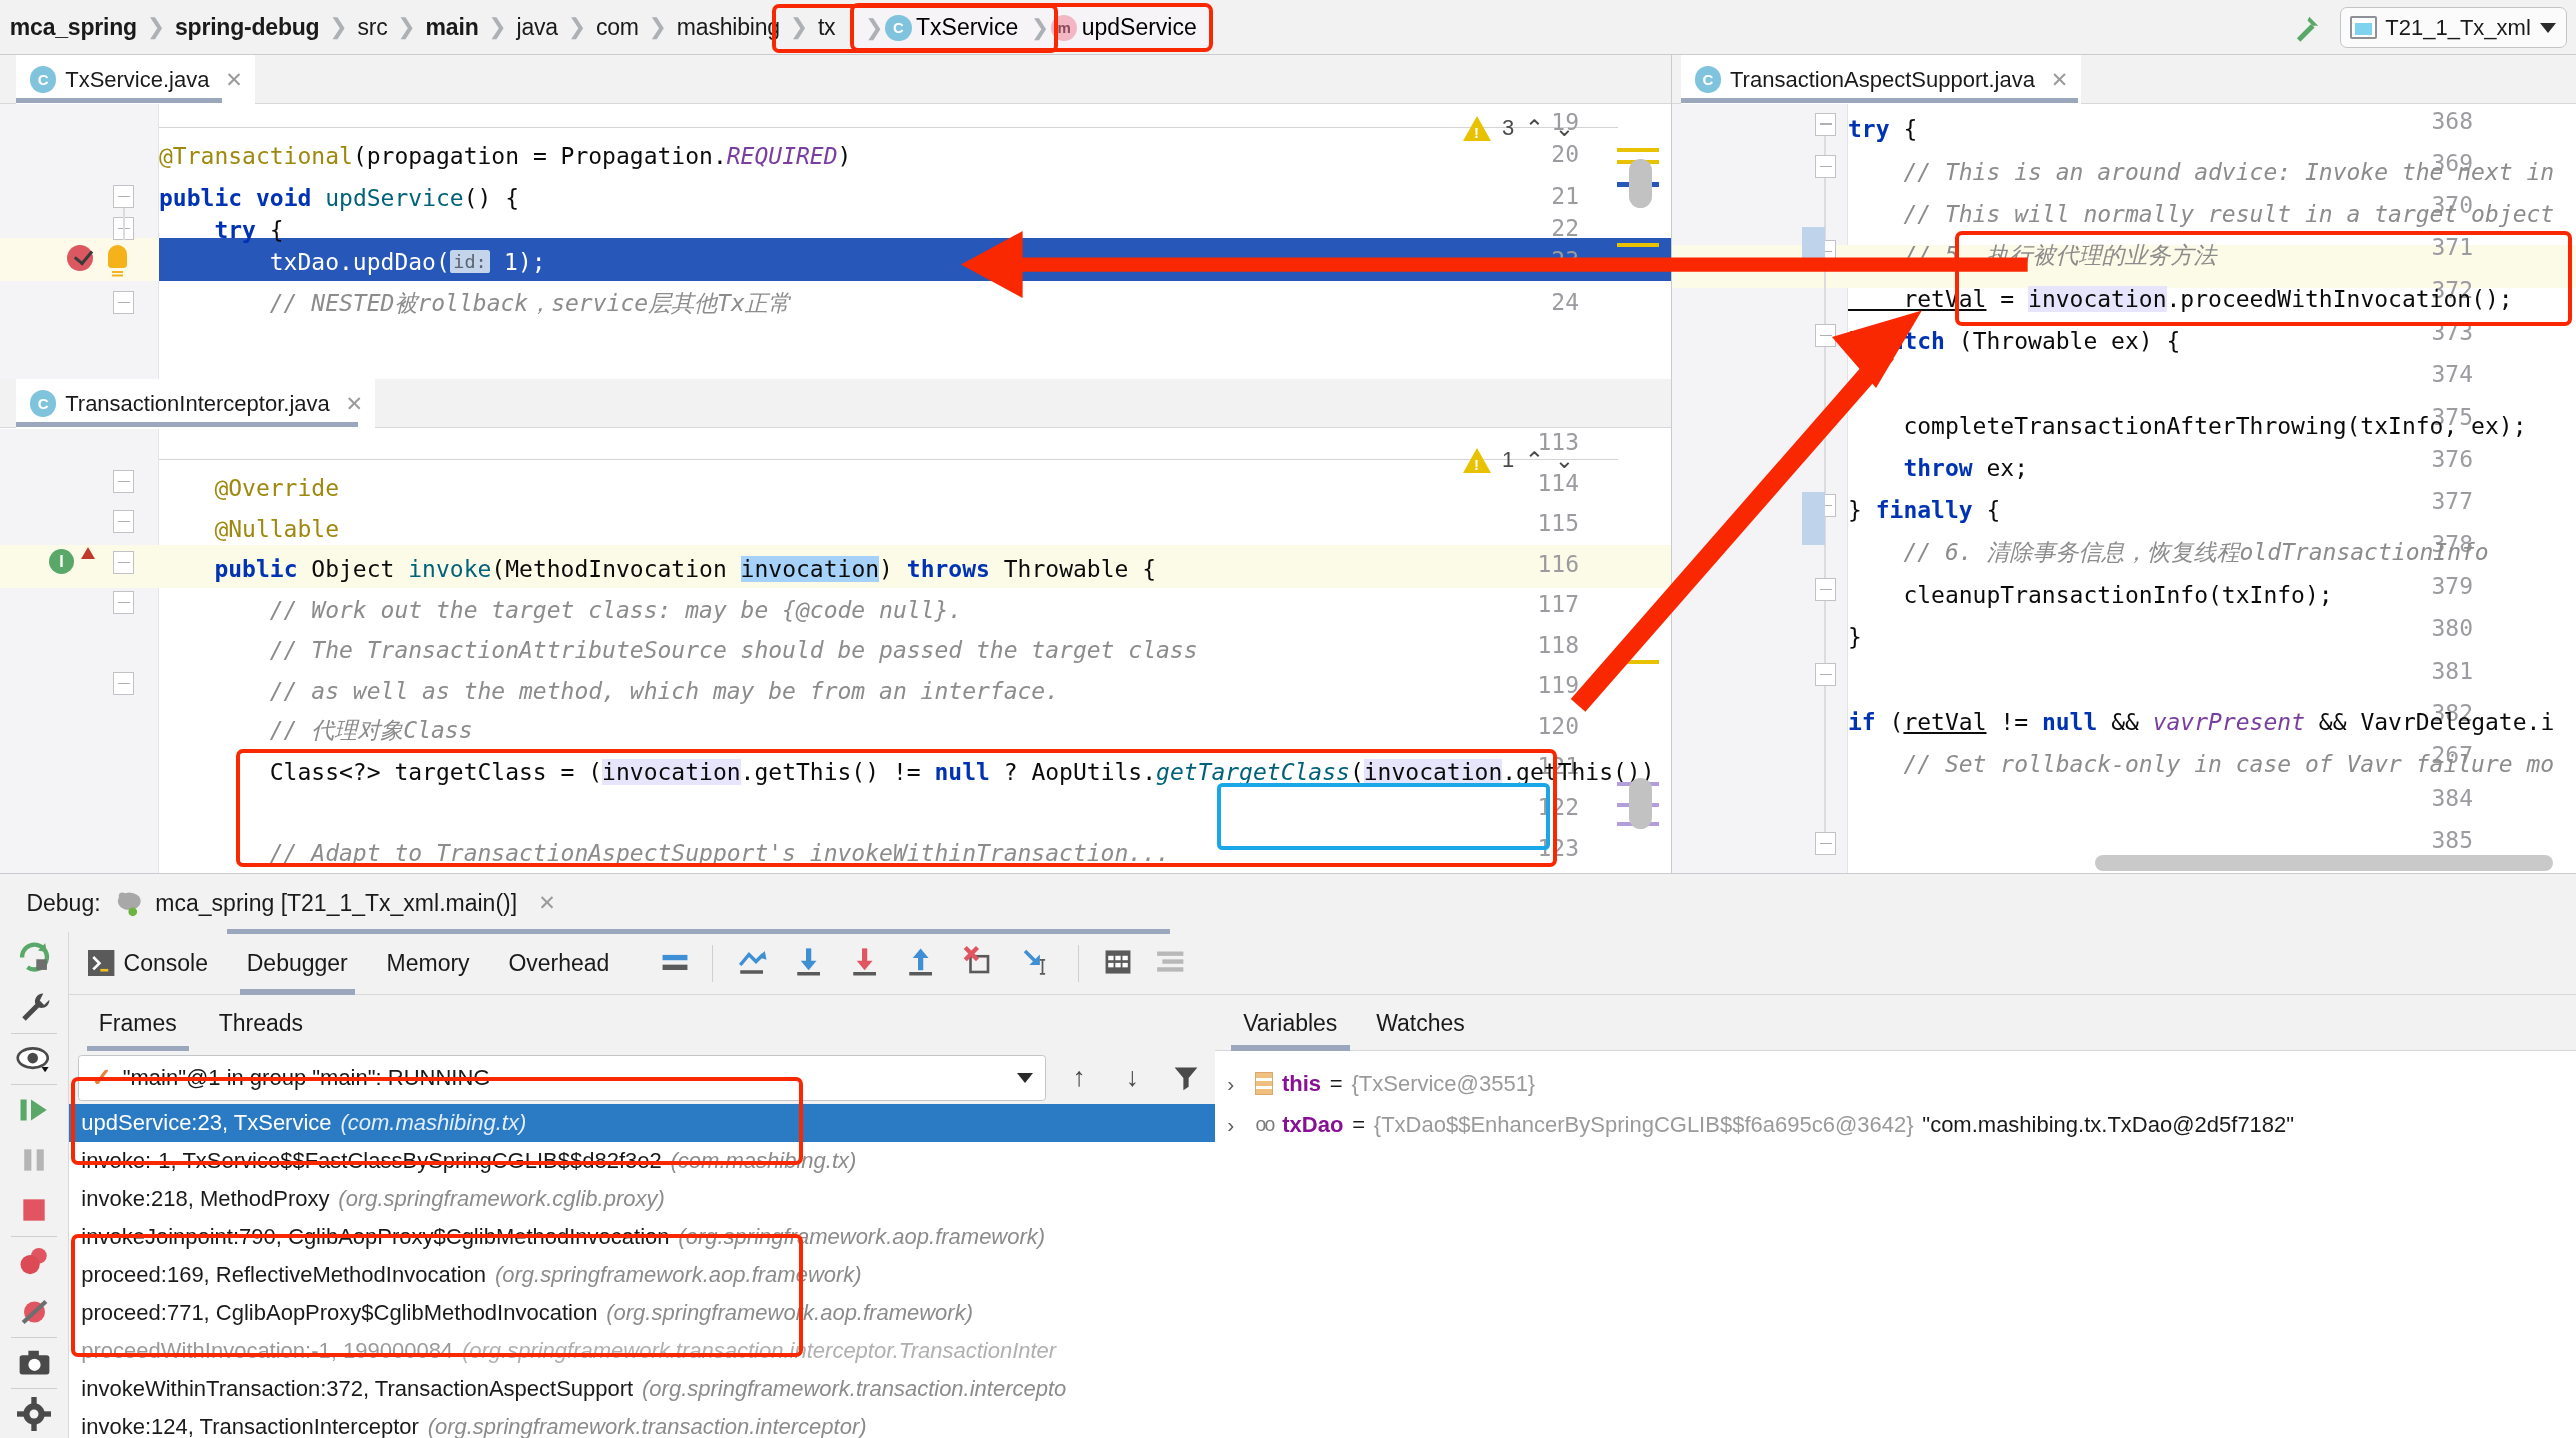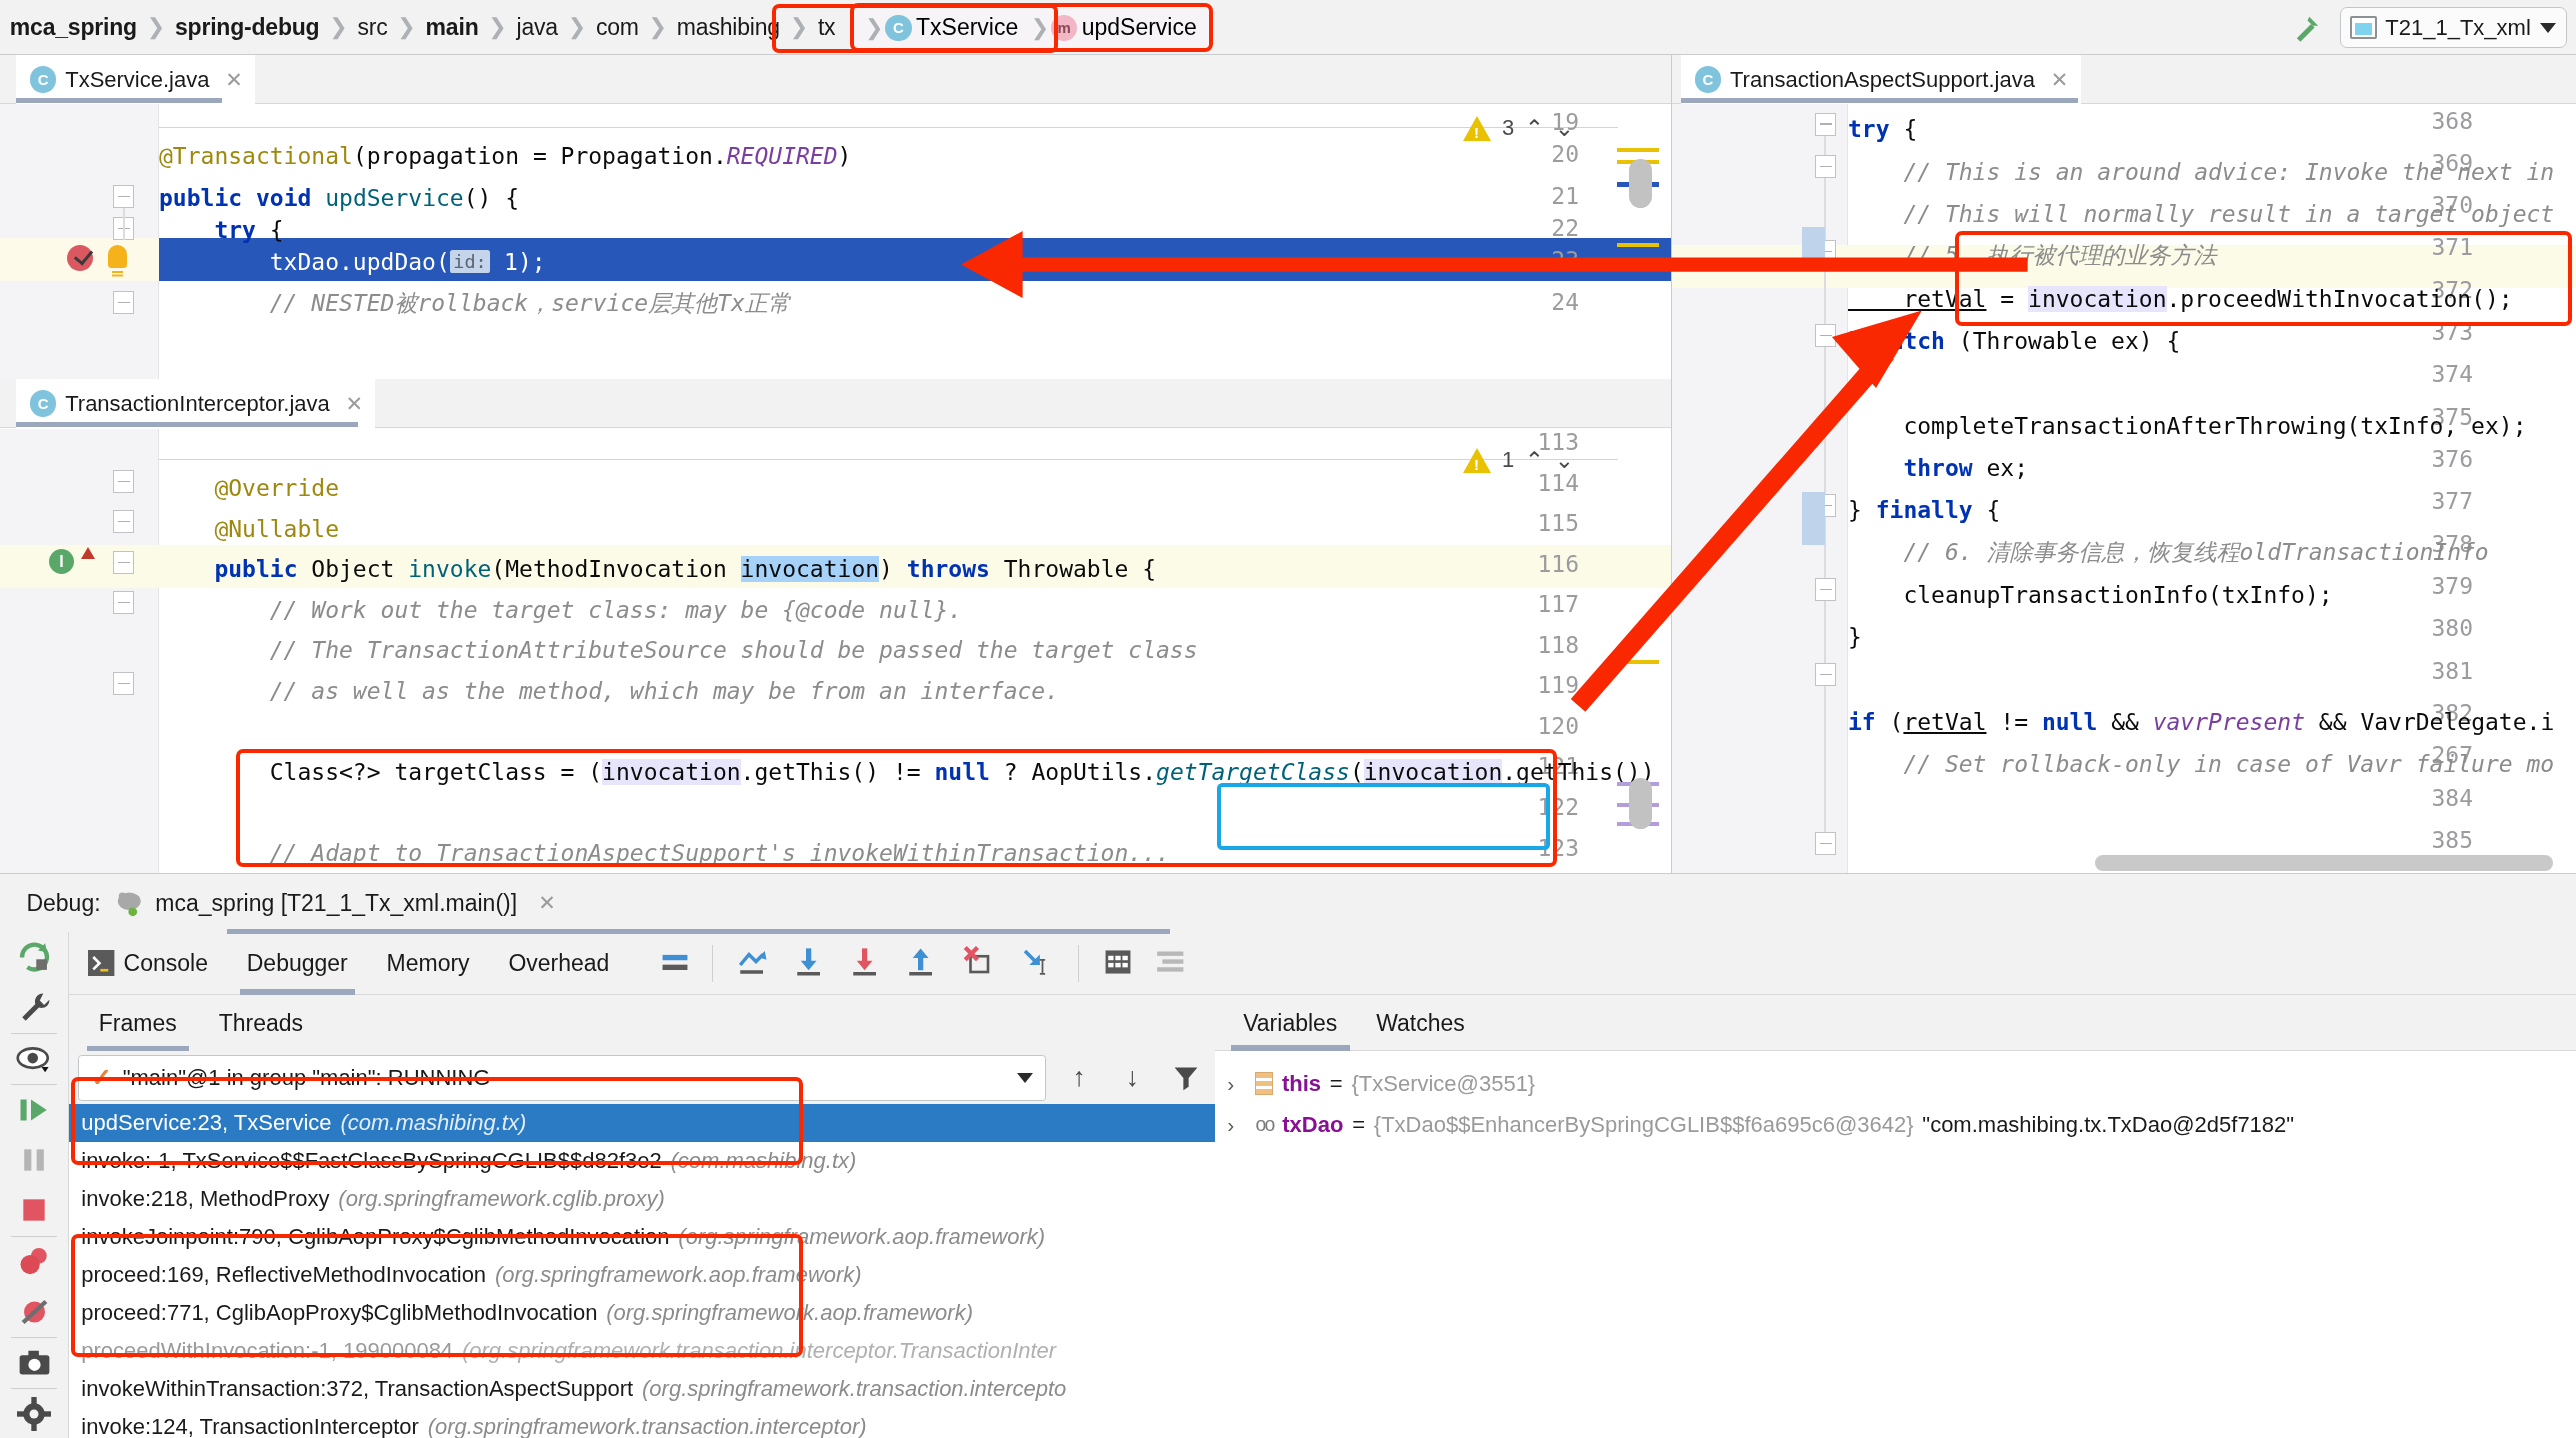--- a/index.html
+++ b/index.html
@@ -374,20 +374,21 @@
       <div class="foldmark" style="left:113px; top:446px;"></div>
 
       <div class="codeline" style="top:37px;"><span class="anno">    @Override</span></div>
       <div class="codeline" style="top:78px;"><span class="anno">    @Nullable</span></div>
       <div class="codeline" style="top:118px;">
         <span>    </span><span class="kw">public</span><span> Object </span><span class="meth">invoke</span><span>(MethodInvocation </span><span class="hl-sel">invocation</span><span>) </span><span class="kw">throws</span><span> Throwable {</span>
       </div>
       <div class="codeline" style="top:159px;"><span class="cmt">        // Work out the target class: may be {@code null}.</span></div>
       <div class="codeline" style="top:199px;"><span class="cmt">        // The TransactionAttributeSource should be passed the target class</span></div>
       <div class="codeline" style="top:240px;"><span class="cmt">        // as well as the method, which may be from an interface.</span></div>
+      <div class="codeline" style="top:280px;"><span class="cmt">        // 代理对象Class</span></div>
       <div class="codeline" style="top:321px;">
         <span>        Class&lt;?&gt; targetClass = (</span><span class="hl-id">invocation</span><span>.getThis() != </span><span class="kw">null</span><span> ? AopUtils.</span><span class="meth ital">getTargetClass</span><span>(</span><span class="hl-id">invocation</span><span>.getThis())</span>
       </div>
       <div class="codeline" style="top:402px;"><span class="cmt">        // Adapt to TransactionAspectSupport's invokeWithinTransaction...</span></div>
       <div class="codeline" style="top:443px;">
         <span>        </span><span class="kw">return</span><span> invokeWithinTransaction(</span><span class="hl-id">invocation</span><span>.getMethod(), targetClass, </span><span class="hl-id">invocation::proceed</span><span>);</span>
       </div>
       <div class="codeline" style="top:483px;"><span>    }</span></div>
 
       <div class="warnbox" style="right:97px; top:17.6px;">

